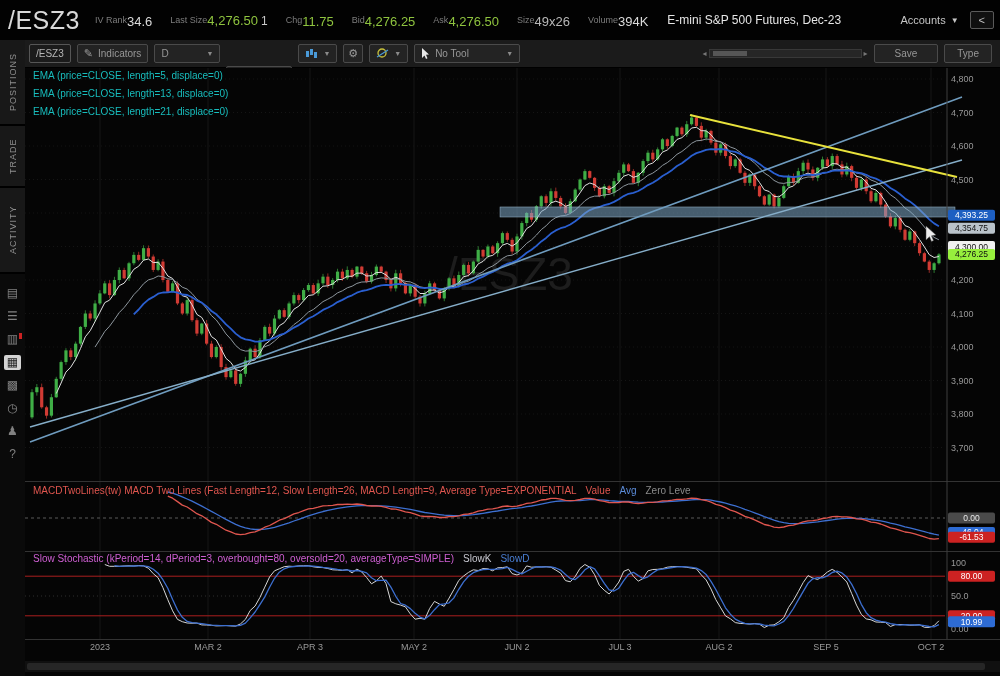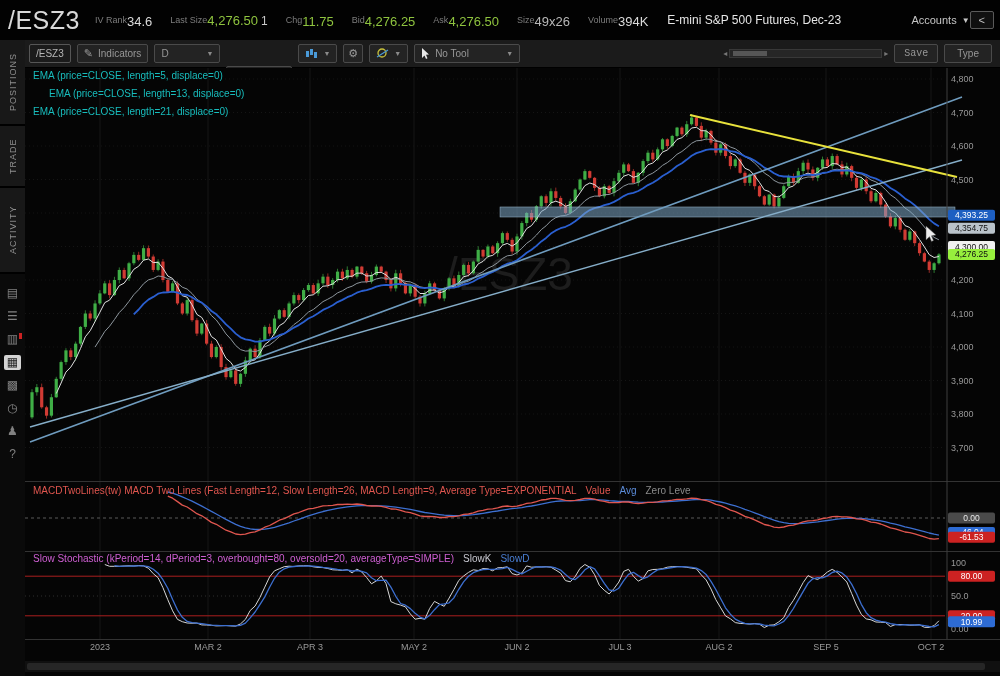--- a/index.html
+++ b/index.html
@@ -10,21 +10,21 @@
   .topbar{position:absolute;top:0;left:0;width:1000px;height:40px;background:#020202;
           display:flex;align-items:center;}
   .tb-symbol{font-size:25px;color:#d8d8d8;margin:0 6px 0 8px;letter-spacing:0.5px;}
   .tb-fields{display:flex;align-items:center;}
   .tb-field{display:flex;flex-direction:row;align-items:center;margin:0 9px;}
   .tb-label{font-size:9px;color:#7d7d7d;line-height:10px;}
   .tb-value{font-size:13px;line-height:15px;margin-top:2px;white-space:nowrap;}
   .v-green{color:#8fc43f;} .v-white{color:#dadada;} .v-dim{color:#b8b8b8;}
   .v-extra{color:#c9c9c9;font-size:12px;margin-left:3px;}
   .tb-desc{font-size:12px;color:#e6e6e6;margin-left:10px;white-space:nowrap;}
-  .tb-right{margin-left:auto;display:flex;align-items:center;gap:0;margin-right:6px;}
+  .tb-right{margin-left:auto;display:flex;align-items:center;gap:11px;margin-right:6px;}
   .accounts{font-size:11px;color:#c6c6c6;cursor:pointer;display:flex;align-items:center;gap:5px;}
   .chev{font-size:8px;color:#c6c6c6;}
   .collapse-btn{border:1px solid #5a5a5a;color:#c0c0c0;font-size:11px;padding:2px 8px;
                 background:#101010;border-radius:2px;cursor:pointer;}
 
   
   .toolbar{position:absolute;top:40px;left:25px;width:975px;height:28px;background:#1b1b1b;
            border-bottom:1px solid #000;display:flex;align-items:center;gap:6px;
            padding:0 8px 0 4px;box-sizing:border-box;}
   .tool-box{height:17px;display:flex;align-items:center;gap:5px;background:#232323;
@@ -144,21 +144,21 @@
     <span class="dd-arrow" style="margin-left:auto">▼</span>
   </div>
   <div class="tool-spacer"></div>
   <div class="hslider">
     <span class="hs-arrow">◂</span>
     <div class="hs-track">
       <div class="hs-thumb"></div>
     </div>
     <span class="hs-arrow">▸</span>
   </div>
-  <div class="tool-box" style="padding:0 9px;font-family:Liberation Mono, monospace;">
+  <div class="tool-box" style="padding:0 20px;">
     <span>Save</span>
   </div>
   <div class="tool-box" style="padding:0 12px;">
     <span>Type</span>
   </div>
 </div>
 
 <div class="sidebar" id="sidebar">
     <div class="side-tab" style="height: 86px;">POSITIONS</div>
     <div class="side-tab" style="height: 62px;">TRADE</div>
@@ -663,18 +663,18 @@
         <text x="595" y="582" font-size="9" fill="#9a9a9a" text-anchor="middle">JUL 3</text>
         <text x="694" y="582" font-size="9" fill="#9a9a9a" text-anchor="middle">AUG 2</text>
         <text x="801" y="582" font-size="9" fill="#9a9a9a" text-anchor="middle">SEP 5</text>
         <text x="906" y="582" font-size="9" fill="#9a9a9a" text-anchor="middle">OCT 2</text>
       </g>
       <rect x="0" y="593" width="975" height="11" fill="#101010"></rect>
       <rect x="2" y="595" width="958" height="7" fill="#262626" rx="2"></rect>
     </svg>
   <div id="study-labels">
       <div class="study-label" style="top: 2px; left: 8px; color: rgb(24, 189, 189);"><span>EMA (price=CLOSE, length=5, displace=0)</span></div>
-      <div class="study-label" style="top: 20px; left: 24px; color: rgb(24, 189, 189);"><span>EMA (price=CLOSE, length=13, displace=0)</span></div>
+      <div class="study-label" style="top: 20px; left: 8px; color: rgb(24, 189, 189);"><span>EMA (price=CLOSE, length=13, displace=0)</span></div>
       <div class="study-label" style="top: 38px; left: 8px; color: rgb(24, 189, 189);"><span>EMA (price=CLOSE, length=21, displace=0)</span></div>
       <div class="study-label" style="top: 417px; left: 8px; color: rgb(224, 86, 79);"><span>MACDTwoLines(tw) MACD Two Lines (Fast Length=12, Slow Length=26, MACD Length=9, Average Type=EXPONENTIAL</span><span class="legend-bit" style="color: rgb(224, 86, 79);">Value</span><span class="legend-bit" style="color: rgb(91, 139, 216);">Avg</span><span class="legend-bit" style="color: rgb(138, 138, 138);">Zero Leve</span></div>
       <div class="study-label" style="top: 485px; left: 8px; color: rgb(207, 95, 211);"><span>Slow Stochastic (kPeriod=14, dPeriod=3, overbought=80, oversold=20, averageType=SIMPLE)</span><span class="legend-bit" style="color: rgb(200, 200, 208);">SlowK</span><span class="legend-bit" style="color: rgb(74, 127, 212);">SlowD</span></div>
     </div>
 </div>
 
 </body></html>

